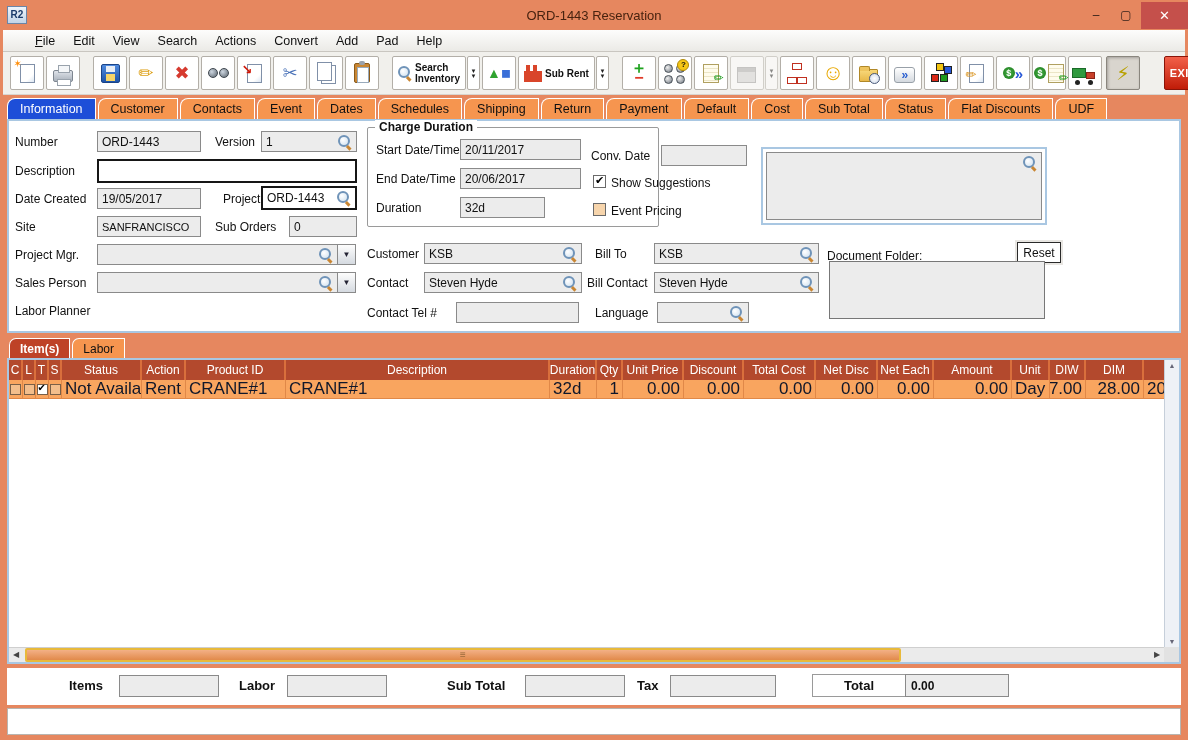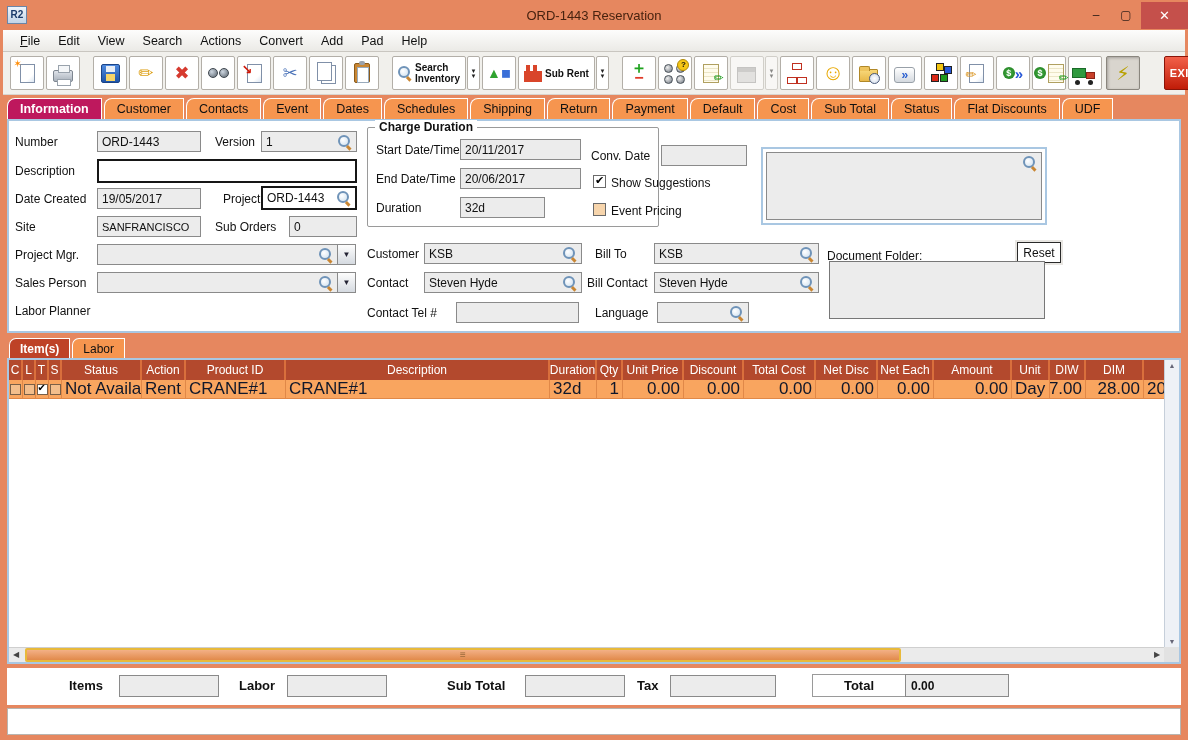--- a/index.html
+++ b/index.html
@@ -11,21 +11,21 @@
   .titlebar{position:absolute;left:0;top:0;right:0;height:30px;display:flex;align-items:center}
   .appicon{width:20px;height:18px;margin-left:7px;background:linear-gradient(#eef4fb,#c2d4e8);
            border:1px solid #6a85a8;font:bold 10px/16px "Liberation Sans",sans-serif;color:#1a3a6a;text-align:center}
   .title{position:absolute;left:0;right:0;text-align:center;font-size:13px;color:#47220f}
   .winbtns{margin-left:auto;display:flex;height:27px;align-items:stretch}
   .wb{width:30px;display:flex;align-items:center;justify-content:center;color:#33201a;font-size:12px}
   .wb.close{width:47px;background:#C5504B;color:#fff;font-size:13px;font-weight:bold}
 
   
   .menubar{position:absolute;top:30px;left:3px;right:3px;height:22px;background:linear-gradient(#fdfdfc,#ebeae6);
-           border-bottom:1px solid #c9c6c0;display:flex;align-items:center;padding-left:8px}
+           border-bottom:1px solid #c9c6c0;display:flex;align-items:center;padding-left:23px}
   .mi{padding:2px 9px;font-size:12.5px}
   .menubar .mi:first-child::first-letter{text-decoration:underline}
 
   
   .toolbar{position:absolute;top:52px;left:3px;right:3px;height:43px;background:#f1f0ec;
            border-bottom:1px solid #d8d5d0;display:flex;align-items:center;padding:0 7px;gap:2px}
   .tbtn{height:34px;min-width:34px;background:#fff;border:1px solid #b3afa8;border-radius:2px;
         display:flex;align-items:center;justify-content:center;flex:none;position:relative}
   .tbtn.ddseg{min-width:13px;width:13px;margin-left:-1px;flex-direction:column;font-size:6px;line-height:4px;color:#222;gap:1px}
   .tbtn.pressed{background:#d9d5ce;border-color:#8a867e;box-shadow:inset 1px 1px 3px rgba(0,0,0,.25)}
@@ -91,21 +91,21 @@
            font:bold 9px/12px "Liberation Sans",sans-serif;text-align:center;flex:none}
   .i-truck{position:relative;width:25px;height:15px;margin-top:4px}
   .i-truck .bx{position:absolute;left:0;top:0;width:14px;height:10px;background:#2f9a3f;border:1px solid #1a6a28}
   .i-truck .cab{position:absolute;right:2px;top:4px;width:9px;height:7px;background:#c8402a;border:1px solid #8a2418}
   .i-truck::after{content:'';position:absolute;bottom:-2px;left:3px;width:5px;height:5px;border-radius:50%;background:#222;box-shadow:13px 0 0 #222}
 
   
   .tabstrip{position:absolute;top:96px;left:7px;right:3px;height:23px;display:flex;align-items:flex-end}
   .tab{height:21px;padding:0 12px;background:#F6954F;border:1px solid #fff;border-bottom:none;
        border-top-left-radius:8px;font-size:12.5px;display:flex;align-items:center;margin-right:2px;white-space:nowrap}
-  .tab.sel{background:#be185d;color:#fff;font-weight:bold}
+  .tab.sel{background:#1d4ed8;color:#fff;font-weight:normal}
   .mtab{height:20px;padding:0 10px;background:#F6954F;border:1px solid #fff;border-bottom:none;
         border-top-left-radius:7px;font-size:12px;display:flex;align-items:center;margin-right:2px;white-space:nowrap}
   .mtab.sel{background:#BE4227;color:#fff;font-weight:bold}
 
   
   .panel{position:absolute;background:#fff;border:2px solid #A9C7E2}
   #info-panel{left:7px;top:119px;width:1174px;height:214px}
   .lbl{position:absolute;font-size:12px;white-space:nowrap}
   .fld{position:absolute;height:21px;background:#ECECEC;border:1px solid #8a8a8a;display:flex;align-items:center;
        padding:0 4px;font-size:12px;white-space:nowrap;overflow:hidden}

